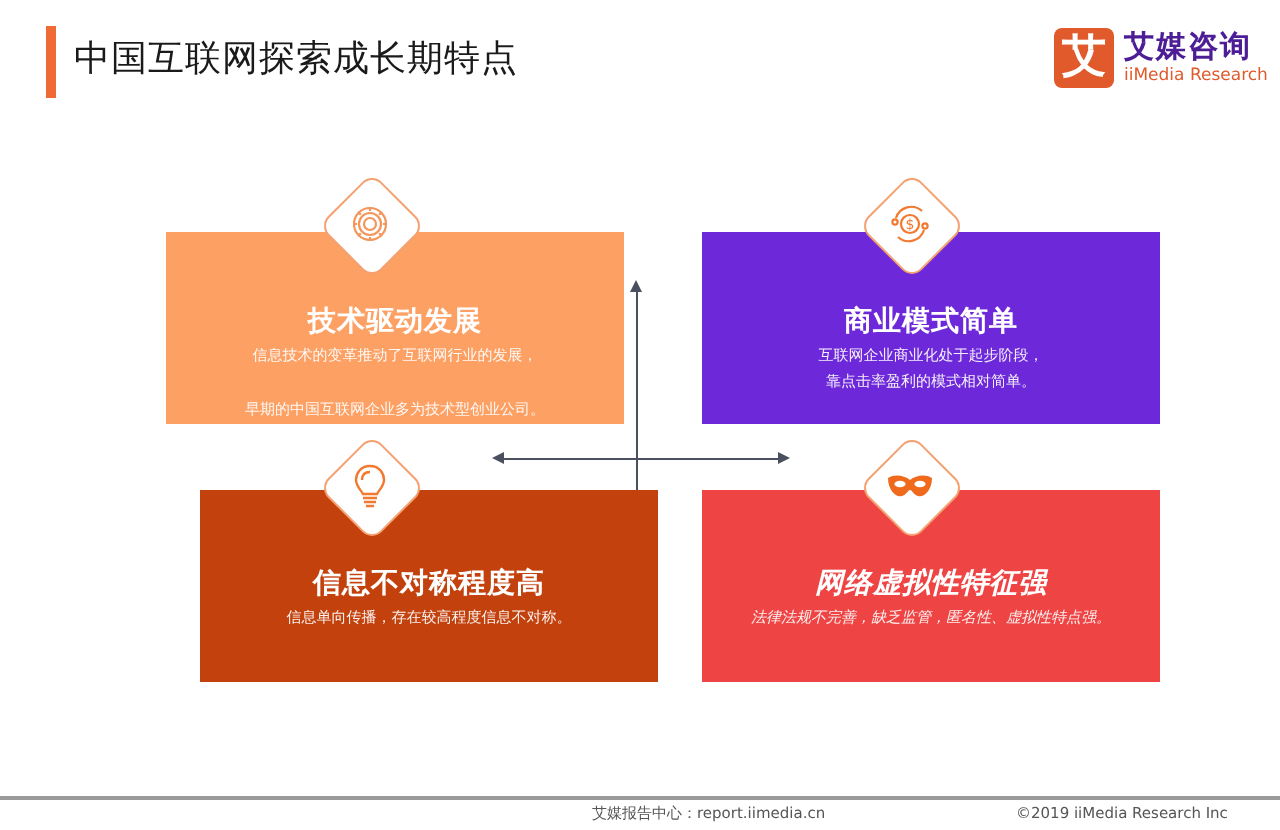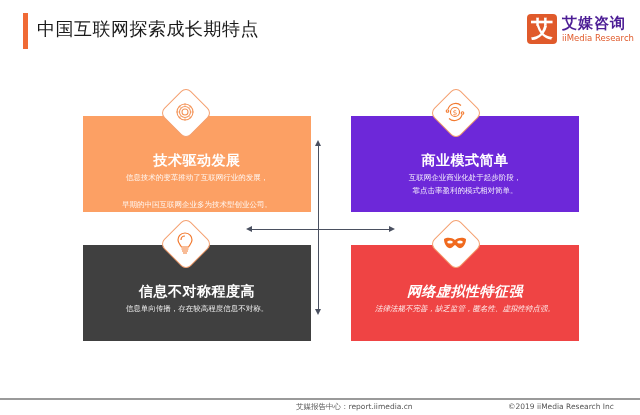--- a/index.html
+++ b/index.html
@@ -5,21 +5,21 @@
   html, body { margin:0; padding:0; }
   body { width:640px; height:415px; background:#ffffff; position:relative; overflow:hidden;
          font-family:"DejaVu Sans","Liberation Sans",sans-serif; }
   .title-bar { position:absolute; left:23px; top:13px; width:5px; height:36px; background:#f06a35; }
   .title { position:absolute; left:37px; top:17px; font-size:18px; font-weight:normal; color:#1a1a1a; letter-spacing:0.5px; }
   .logo { position:absolute; left:527px; top:14px; height:32px; }
   .logo-mark { position:absolute; left:0; top:0; width:30px; height:30px; background:#e05a2b; border-radius:4px;
                color:#fff; font-size:22px; font-weight:bold; text-align:center; line-height:30px; }
   .logo-cn { position:absolute; left:35px; top:0; font-size:15px; font-weight:bold; color:#4c1d95; white-space:nowrap; letter-spacing:1px; }
   .logo-en { position:absolute; left:35px; top:19px; font-size:8.5px; color:#e05a2b; white-space:nowrap; }
-  .card { position:absolute; width:212px; height:96px;padding-left:16px; }
+  .card { position:absolute; width:229px; height:96px; }
   .card .ctitle { position:absolute; left:0; right:0; text-align:center; color:#fff; font-size:14px; font-weight:bold; letter-spacing:0.5px; }
   .card .cdesc { position:absolute; left:0; right:0; text-align:center; color:#fff; font-size:7.5px; line-height:12px; opacity:0.92; }
   .badge { position:absolute; width:36px; height:36px; background:#fff; border:1.5px solid #f4a070; border-radius:7px;
            transform:rotate(45deg); }
   .badge-icon { position:absolute; width:30px; height:30px; }
   .axis-h { position:absolute; left:250px; top:229px; width:141px; height:1.2px; background:#4a5060; }
   .axis-v { position:absolute; left:318px; top:144px; width:1.2px; height:167px; background:#4a5060; }
   .arrow { position:absolute; width:0; height:0; }
   .footer-line { position:absolute; left:0; top:398px; width:640px; height:2px; background:#9a9a9a; }
   .footer-left { position:absolute; left:296px; top:402px; font-size:7.5px; color:#555; white-space:nowrap; }
@@ -69,21 +69,21 @@
   <g fill="none" stroke="#f27a30" stroke-width="1.1">
     <circle cx="15" cy="15" r="4.5"></circle>
     <path d="M8 12 A8 8 0 0 1 21 8.5"></path>
     <path d="M22 18 A8 8 0 0 1 9 21.5"></path>
     <circle cx="7.5" cy="14" r="1.3"></circle>
     <circle cx="22.5" cy="16" r="1.3"></circle>
   </g>
   <text x="15" y="17.5" font-size="7" text-anchor="middle" fill="#f27a30" font-family="DejaVu Sans, sans-serif">$</text>
 </svg>
 
-<div class="card" style="left:83px;top:245px;background:#404040;">
+<div class="card" style="left:100px;top:245px;background:#c2410c;">
   <div class="ctitle" style="top:38px;">信息不对称程度高</div>
   <div class="cdesc" style="top:58px;font-family:Liberation Serif, serif;">信息单向传播，存在较高程度信息不对称。</div>
 </div>
 <div class="badge" style="left:167px;top:225px;"></div>
 <svg class="badge-icon" style="left:170px;top:228px;" viewBox="0 0 30 30">
   <g fill="none" stroke="#f27a30" stroke-width="1.2">
     <path d="M15 5 C10 5 8 9 8 12 C8 15 10.5 17 11.5 19 L18.5 19 C19.5 17 22 15 22 12 C22 9 20 5 15 5 Z"></path>
     <path d="M11.5 21 L18.5 21 M12 23 L18 23 M13 25 L17 25"></path>
     <path d="M11 12 C11 9.5 12.5 8 15 8"></path>
   </g>

